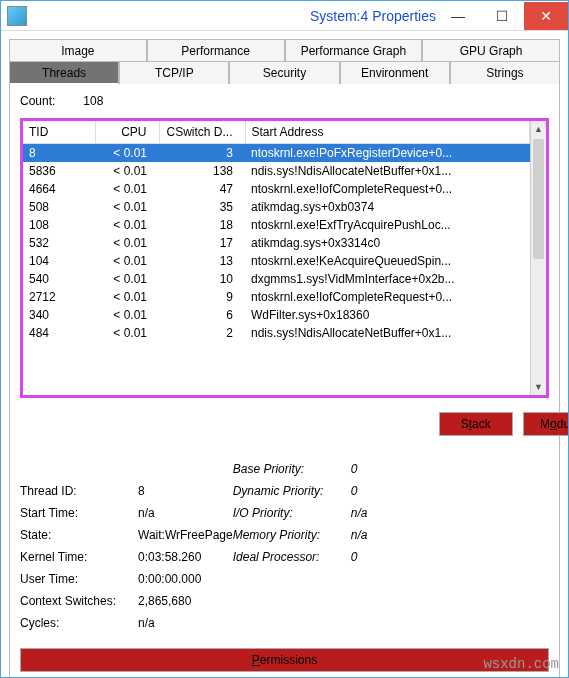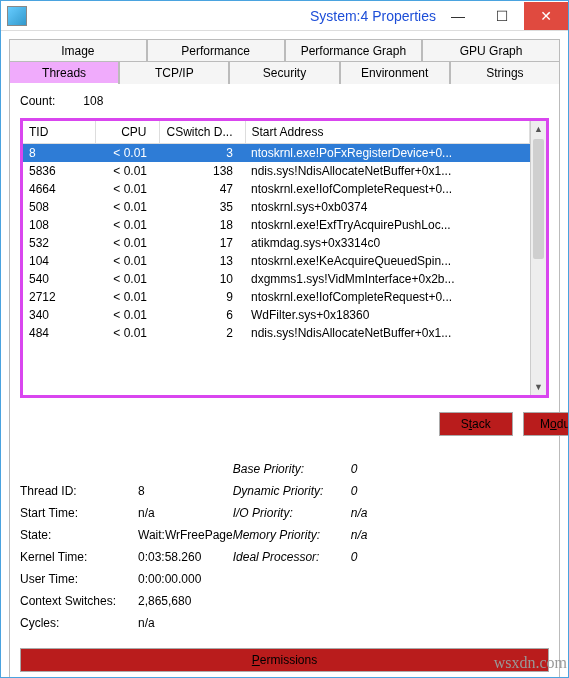--- a/index.html
+++ b/index.html
@@ -10,21 +10,21 @@
   .titlebar-title { flex:1; text-align:right; font-size:14px; color:#1d4ed8; }
   .titlebar-buttons { display:flex; }
   .tb-btn { width: 44px; height: 28px; display:flex; align-items:center; justify-content:center; font-size:14px; color:#333; }
   .tb-close { background:#e04a3f; color:#fff; }
   .content { padding: 8px 8px 4px 8px; }
   .tabrow { display:flex; }
   .tab { border:1px solid #bbb; border-bottom:none; padding:4px 0; text-align:center; background:#f5f5f5; cursor:default; }
   .tabrow1 .tab { flex:1; }
   .tabrow2 { margin-top:-1px; }
   .tabrow2 .tab { flex:1; }
-  .tab.active { background:#f0abfc; position:relative; z-index:2; }
+  .tab.active { background:#737373; position:relative; z-index:2; }
   .tab.active::after { content:""; position:absolute; left:0; right:0; bottom:-1px; height:2px; background:#fff; }
   .panel { border:1px solid #bbb; padding:8px 10px 10px 10px; background:#fff; margin-top:-1px; }
   .count-line { margin: 2px 0 10px 0; }
   .count-line .lbl { display:inline-block; width:60px; }
   .table-wrap { border:3px solid #d946ef; height: 280px; display:flex; }
   .table-scroll { flex:1; overflow:hidden; }
   table { width:100%; border-collapse:collapse; table-layout:fixed; }
   th { text-align:left; font-weight:normal; padding:4px 6px; background:#fff; border-right:1px solid #ddd; border-bottom:1px solid #ddd; white-space:nowrap; overflow:hidden; }
   th.rh { text-align:right; padding-right:12px; }
   td { padding:2px 6px; white-space:nowrap; overflow:hidden; text-overflow:ellipsis; }
@@ -39,21 +39,21 @@
   .btn { border:1px solid #aaa; background:#b91c1c; padding:4px 14px; min-width:74px; text-align:center; }
   .btn u { text-decoration:underline; }
   .topbtns { display:flex; gap:10px; justify-content:flex-end; margin-bottom:6px; }
   .two-col { display:flex; }
   .two-col .colA { flex:1;margin-top:38px; }
   .two-col .colB { width:200px;font-style:italic; }
   .cb-row { display:flex; padding:4px 0; }
   .cb-lbl { width:118px; }
   .cb-val { }
   .bottom-btns { display:flex; gap:14px; justify-content:flex-end; margin-top:14px;flex-direction:column; }
-  .watermark { position:fixed; right:2px; bottom:6px; font-size:16px; color:#999; font-family:Liberation Serif, serif; }
+  .watermark { position:fixed; right:10px; bottom:6px; font-size:14px; color:#999; font-family:Liberation Mono, monospace; }
 </style>
 </head>
 <body>
 <div class="window">
 
   <div class="titlebar">
     <div class="titlebar-icon"></div>
     <div class="titlebar-title">System:4 Properties</div>
     <div class="titlebar-buttons">
       <div class="tb-btn">—</div>
@@ -118,21 +118,21 @@
                 <tr>
                   <td>4664</td>
                   <td class="rh">&lt; 0.01</td>
                   <td class="rh">47</td>
                   <td>ntoskrnl.exe!IofCompleteRequest+0...</td>
                 </tr>
                 <tr>
                   <td>508</td>
                   <td class="rh">&lt; 0.01</td>
                   <td class="rh">35</td>
-                  <td>ntoskrnl.sys+0xb0374</td>
+                  <td>atikmdag.sys+0xb0374</td>
                 </tr>
                 <tr>
                   <td>108</td>
                   <td class="rh">&lt; 0.01</td>
                   <td class="rh">18</td>
                   <td>ntoskrnl.exe!ExfTryAcquirePushLoc...</td>
                 </tr>
                 <tr>
                   <td>532</td>
                   <td class="rh">&lt; 0.01</td>

